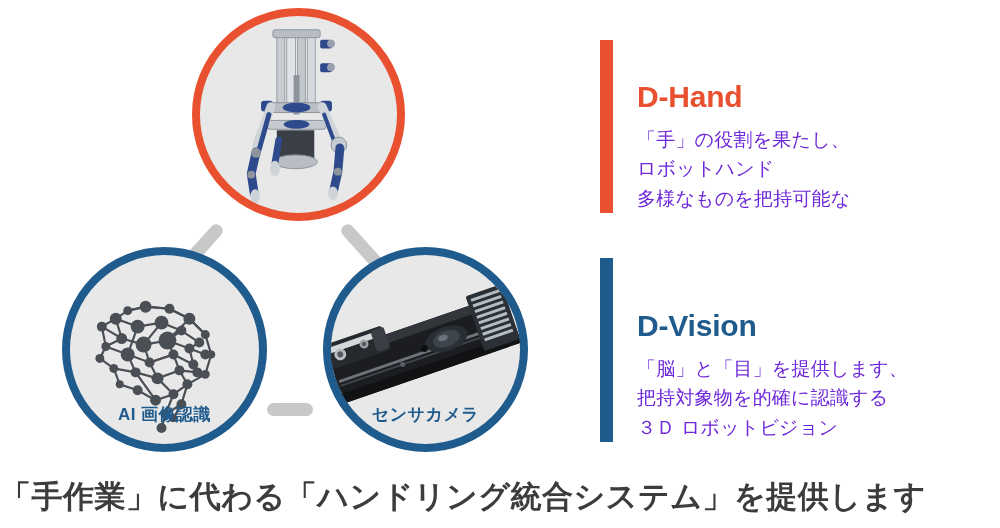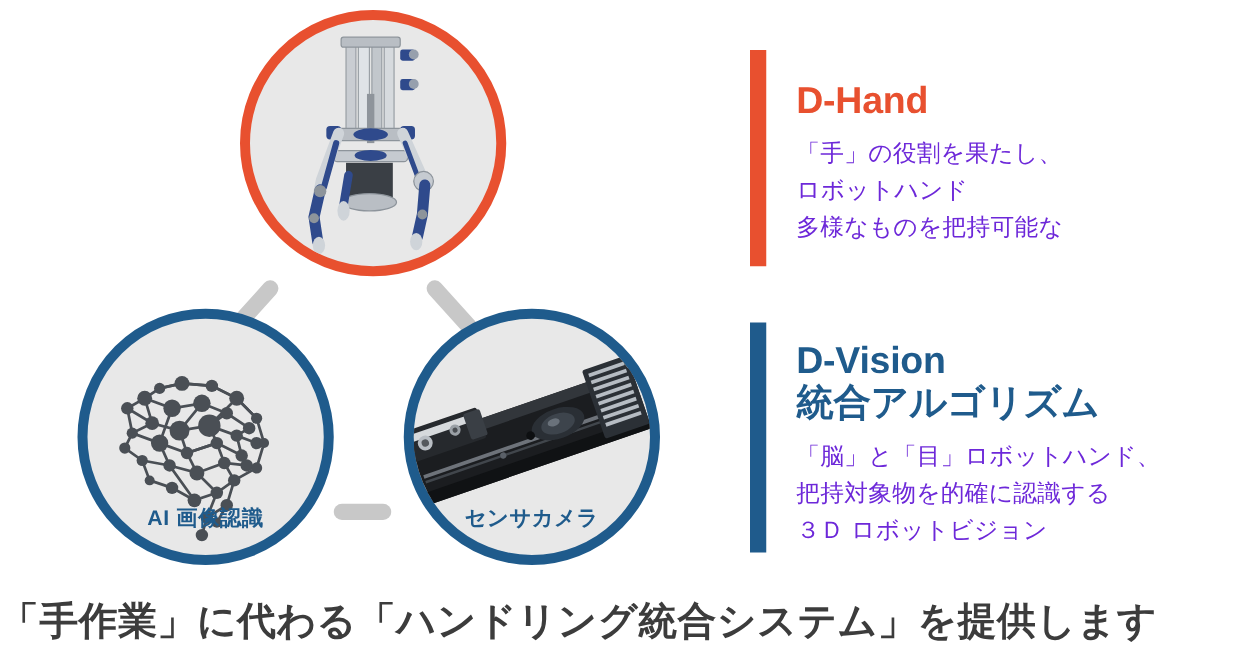--- a/index.html
+++ b/index.html
@@ -95,21 +95,21 @@
     left: 576px;
     top: 0;
     width: 424px;
     height: 462px;
   }
 
   .info-block {
     position: absolute;
     left: 0;
     display: flex;
-    align-items: center;
+    align-items: flex-end;
     padding-left: 24px;
   }
   .info-hand { top: 40px; }
   .info-vision { top: 258px; }
 
   .accent-bar {
     width: 13px;
     flex: 0 0 13px;
   }
   .info-hand .accent-bar { height: 173px; background: #E8502F; }
@@ -335,24 +335,23 @@
         <div>多様なものを把持可能な</div>
       </div>
     </div>
   </div>
 
   <div class="info-block info-vision">
     <div class="accent-bar"></div>
     <div class="info-body">
       <div class="info-title title-vision">
         <div>D-Vision</div>
-        <div>統合アルゴリズム</div>
       </div>
       <div class="info-desc">
-        <div>「脳」と「目」ロボットハンド、</div>
+        <div>「脳」と「目」を提供します、</div>
         <div>把持対象物を的確に認識する</div>
         <div>３Ｄ ロボットビジョン</div>
       </div>
     </div>
   </div>
 </div>
 
 <div id="banner">
   <div id="banner-text">「手作業」に代わる「ハンドリング統合システム」を提供します</div>
 </div>

